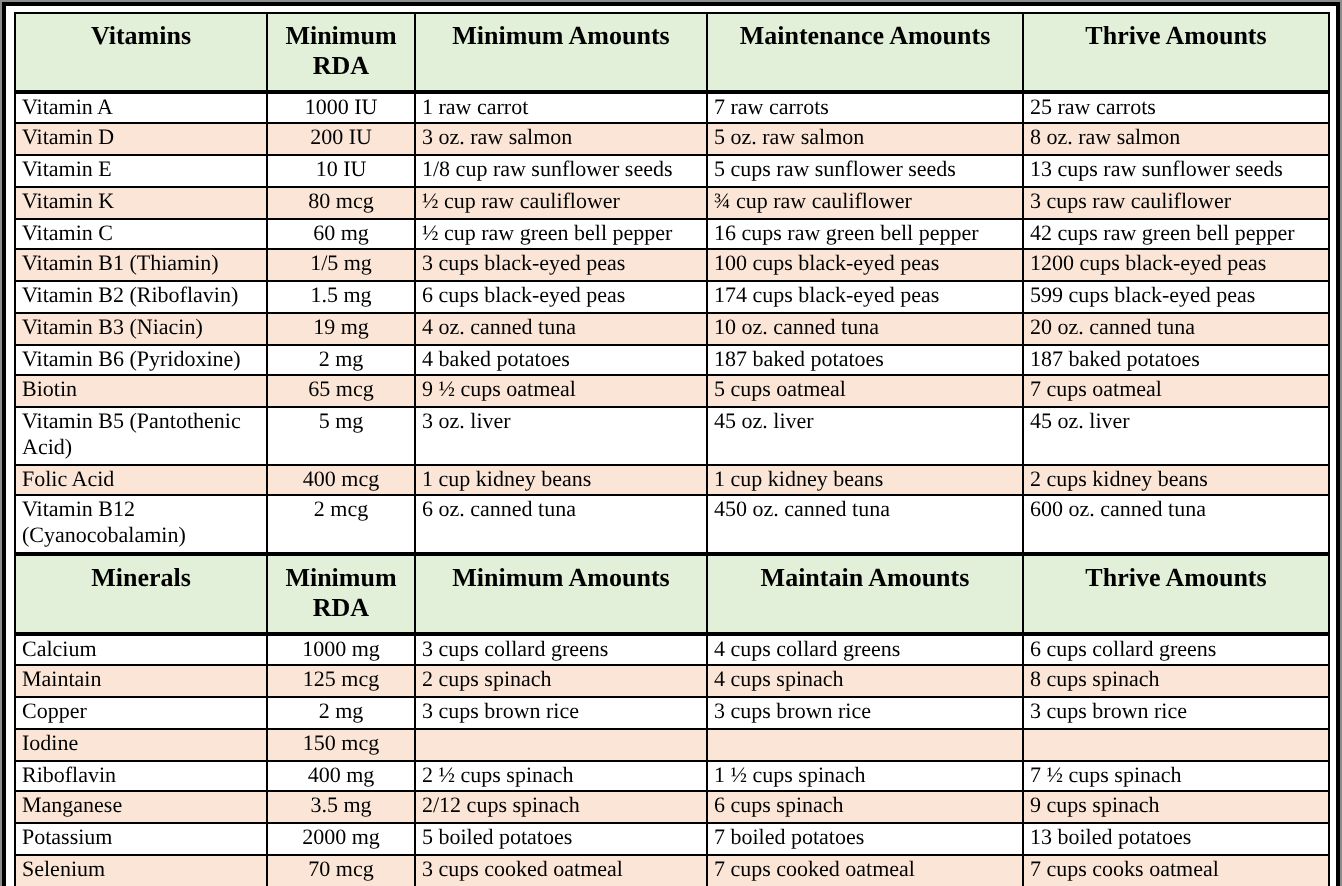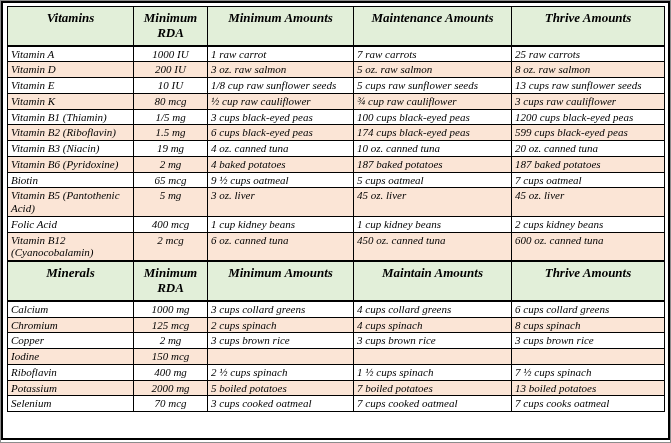--- a/index.html
+++ b/index.html
@@ -6,21 +6,20 @@
     margin: 0;
     padding: 0;
     background: #ffffff;
     font-family: "Liberation Serif", "DejaVu Serif", serif;
   }
   .canvas {
     width: 671px;
     height: 443px;
     box-sizing: border-box;
     background: #0f766e;
-    font-style: italic;
   }
   .frame {
     box-sizing: border-box;
     width: 671px;
     min-height: 443px;
     border: 1px solid #8c8c8c;
     padding: 0;
     background: #ffffff;
   }
   .frame-inner {
@@ -121,20 +120,27 @@
               <td>13 cups raw sunflower seeds</td>
             </tr>
             <tr>
               <td>Vitamin K</td>
               <td class="rda">80 mcg</td>
               <td>½ cup raw cauliflower</td>
               <td>¾ cup raw cauliflower</td>
               <td>3 cups raw cauliflower</td>
             </tr>
             <tr>
+              <td>Vitamin C</td>
+              <td class="rda">60 mg</td>
+              <td>½ cup raw green bell pepper</td>
+              <td>16 cups raw green bell pepper</td>
+              <td>42 cups raw green bell pepper</td>
+            </tr>
+            <tr>
               <td>Vitamin B1 (Thiamin)</td>
               <td class="rda">1/5 mg</td>
               <td>3 cups black-eyed peas</td>
               <td>100 cups black-eyed peas</td>
               <td>1200 cups black-eyed peas</td>
             </tr>
             <tr>
               <td>Vitamin B2 (Riboflavin)</td>
               <td class="rda">1.5 mg</td>
               <td>6 cups black-eyed peas</td>
@@ -205,21 +211,21 @@
           </thead>
         <tbody>
             <tr>
               <td>Calcium</td>
               <td class="rda">1000 mg</td>
               <td>3 cups collard greens</td>
               <td>4 cups collard greens</td>
               <td>6 cups collard greens</td>
             </tr>
             <tr>
-              <td>Chromium</td>
+              <td>Maintain</td>
               <td class="rda">125 mcg</td>
               <td>2 cups spinach</td>
               <td>4 cups spinach</td>
               <td>8 cups spinach</td>
             </tr>
             <tr>
               <td>Copper</td>
               <td class="rda">2 mg</td>
               <td>3 cups brown rice</td>
               <td>3 cups brown rice</td>
@@ -233,20 +239,27 @@
               <td></td>
             </tr>
             <tr>
               <td>Riboflavin</td>
               <td class="rda">400 mg</td>
               <td>2 ½ cups spinach</td>
               <td>1 ½  cups spinach</td>
               <td>7 ½ cups spinach</td>
             </tr>
             <tr>
+              <td>Manganese</td>
+              <td class="rda">3.5 mg</td>
+              <td>2/12 cups spinach</td>
+              <td>6 cups spinach</td>
+              <td>9 cups spinach</td>
+            </tr>
+            <tr>
               <td>Potassium</td>
               <td class="rda">2000 mg</td>
               <td>5 boiled potatoes</td>
               <td>7 boiled potatoes</td>
               <td>13 boiled potatoes</td>
             </tr>
             <tr>
               <td>Selenium</td>
               <td class="rda">70 mcg</td>
               <td>3 cups cooked oatmeal</td>

